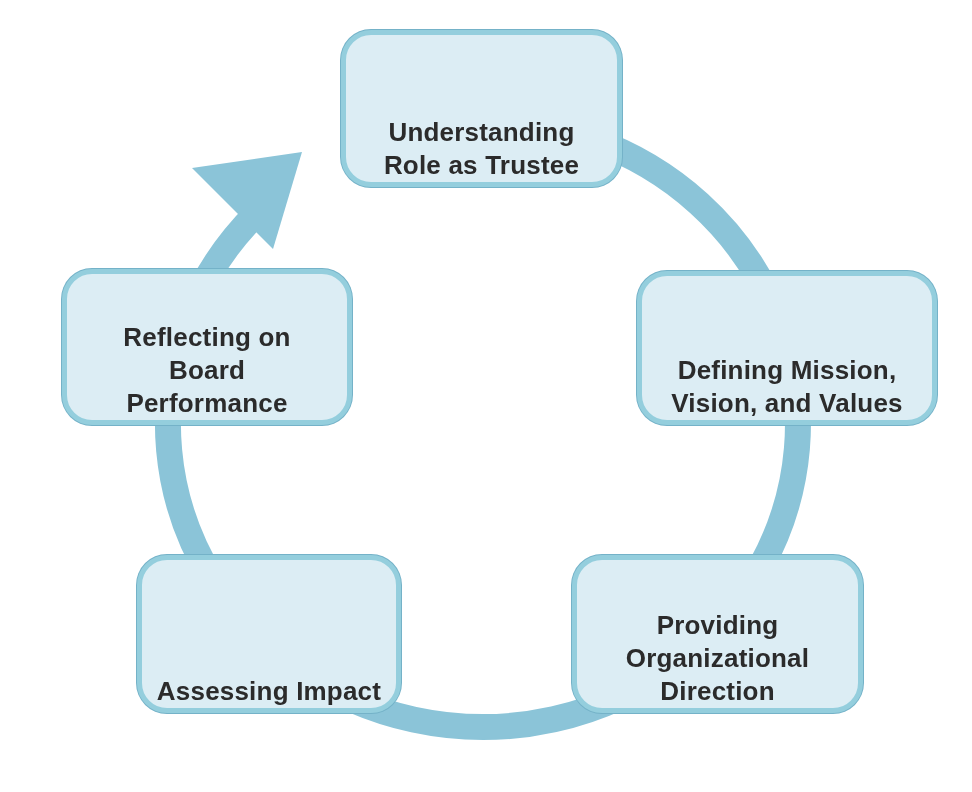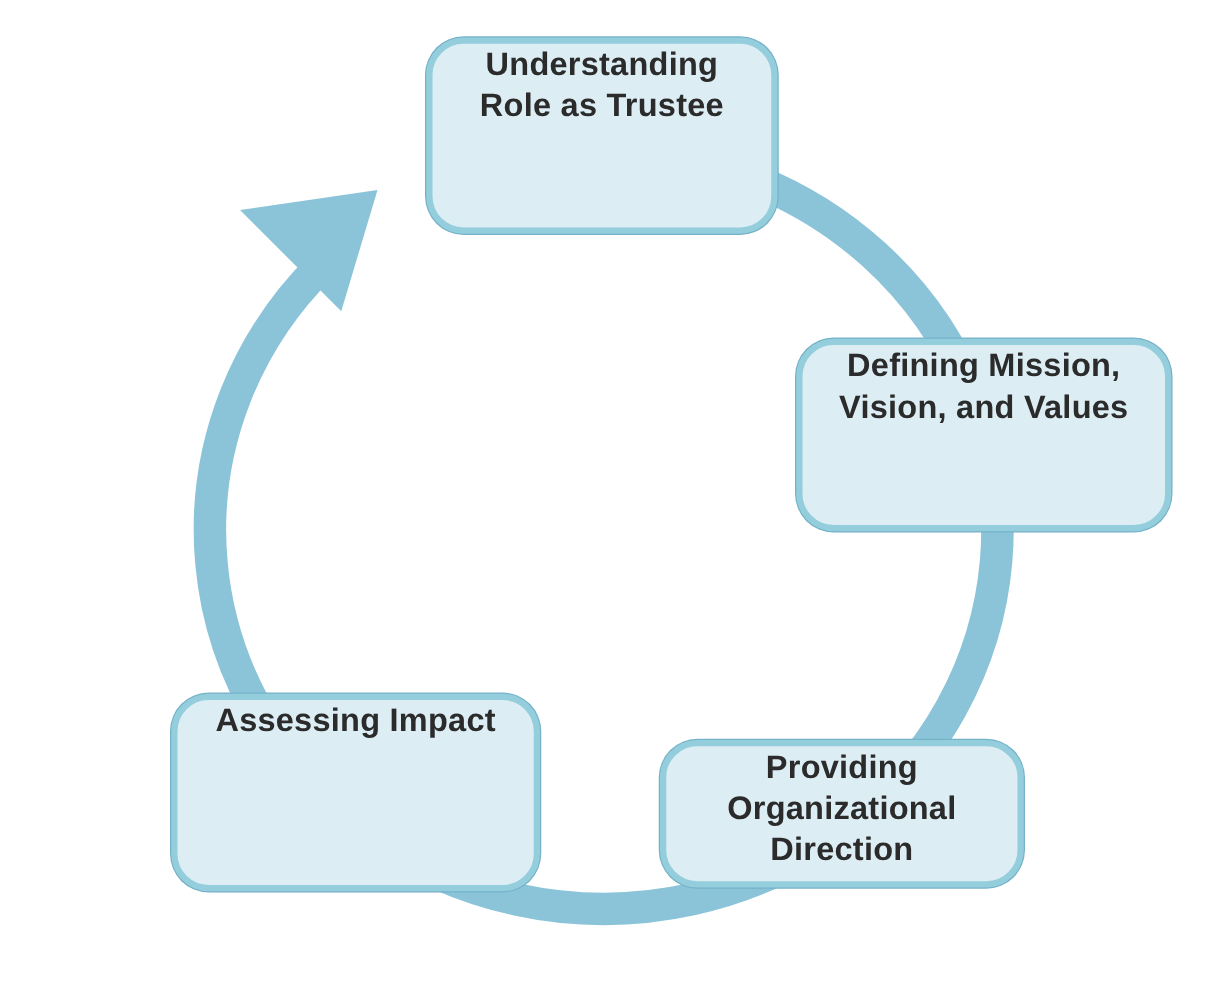--- a/index.html
+++ b/index.html
@@ -23,38 +23,38 @@
     height: 792px;
   }
   .node {
     position: absolute;
     box-sizing: border-box;
     background: var(--node-fill, #dcedf4);
     border: 5px solid var(--node-border, #94cedd);
     box-shadow: 0 0 0 1px var(--node-edge, #74b2c8);
     border-radius: 30px;
     display: flex;
-    align-items: flex-start;
+    align-items: flex-end;
     justify-content: center;
     text-align: center;
   }
   .node-label {
     color: var(--text, #2b2b2b);
     font-size: 26px;
     font-weight: bold;
     line-height: 33px;
     white-space: pre-line;
     letter-spacing: 0.2px;
     padding: 0 8px;
   }
   
   .node-1 { left: 341px; top: 30px;  width: 281px; height: 157px; }
   .node-2 { left: 637px; top: 271px; width: 300px; height: 154px; }
-  .node-3 { left: 528px; top: 555px; width: 291px; height: 118px; margin-top: 37px; }
-  .node-4 { left: 137px; top: 555px; width: 295px; height: 158px; }
+  .node-3 { left: 572px; top: 555px; width: 291px; height: 158px; }
+  .node-4 { left: 137px; top: 555px; width: 264px; height: 158px; }
   .node-5 { left: 62px;  top: 269px; width: 290px; height: 156px; }
 </style>
 </head>
 <body>
 
 <div class="canvas" style="--arrow: #8bc4d8; --node-fill: #dcedf4; --node-border: #94cedd; --node-edge: #74b2c8; --text: #2b2b2b; --background: #ffffff;">
 
   <svg class="cycle-svg" viewBox="0 0 972 792" aria-hidden="true">
 
     <path d="M 590.7 139.3 A 315 303 0 1 1 256.4 213.5" fill="none" stroke-width="26" stroke-linecap="butt" stroke="#8bc4d8"></path>
@@ -75,14 +75,19 @@
   <div class="node node-3">
     <div class="node-label">Providing
 Organizational
 Direction</div>
   </div>
 
   <div class="node node-4">
     <div class="node-label">Assessing Impact</div>
   </div>
 
+  <div class="node node-5">
+    <div class="node-label">Reflecting on
+Board
+Performance</div>
+  </div>
 
 </div>
 
 </body></html>

